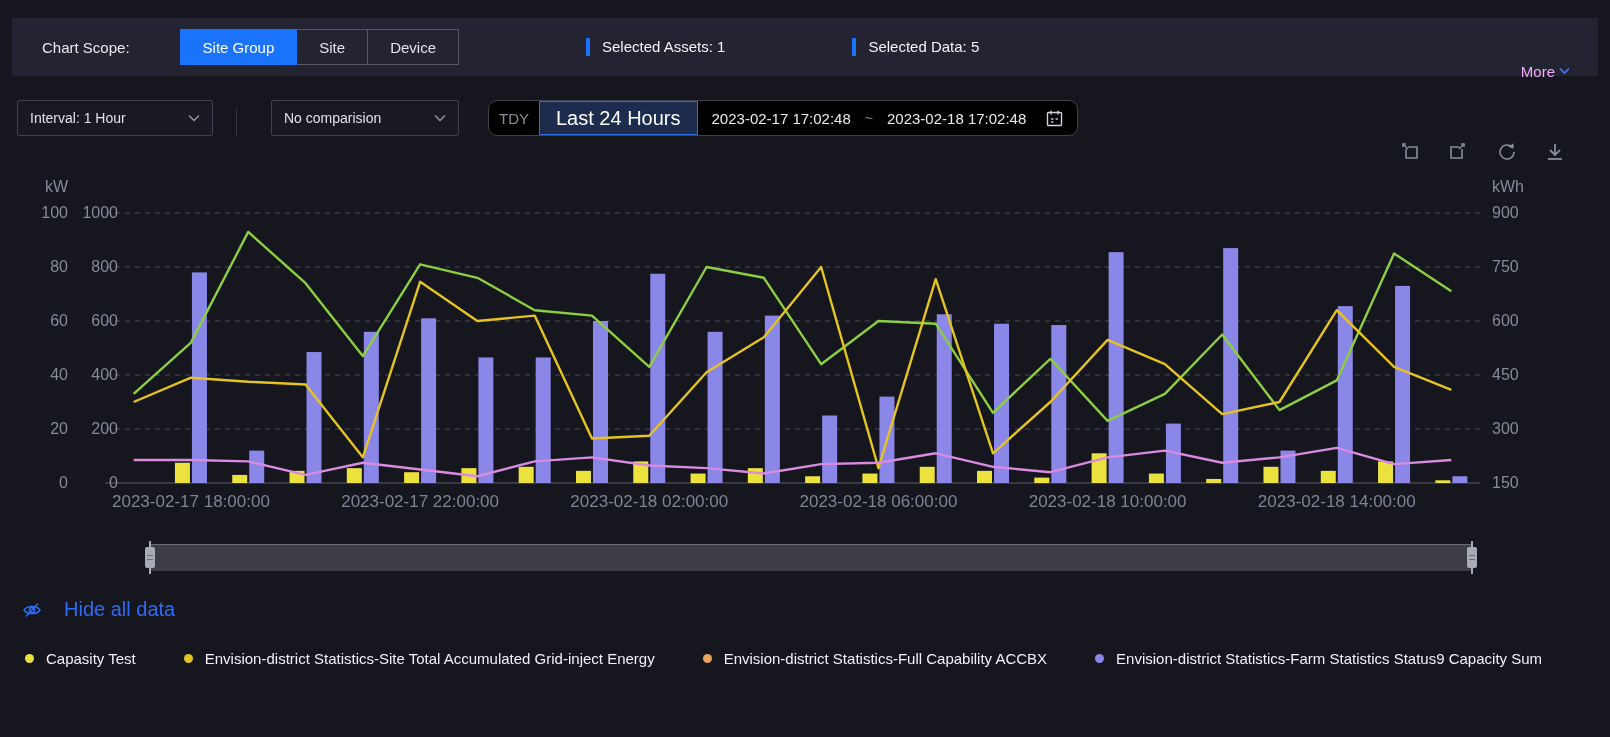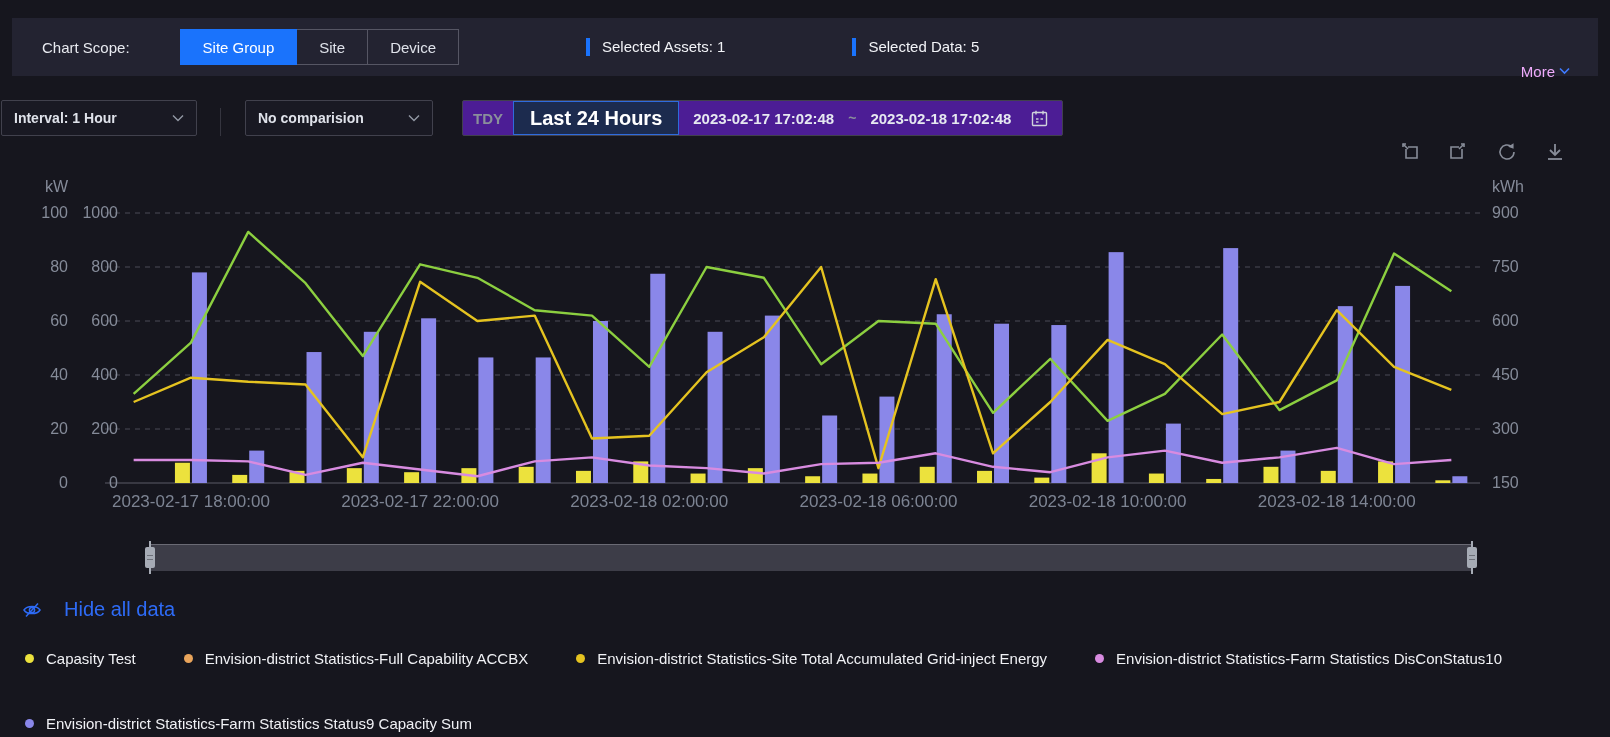--- a/index.html
+++ b/index.html
@@ -11,27 +11,27 @@
   .seg{display:flex;margin-left:18px;height:36px;}
   .seg-btn{display:flex;align-items:center;justify-content:center;padding:0 22px;font-size:15px;color:#dfe2ea;background:transparent;border:1px solid #565664;border-left:none;cursor:pointer;}
   .seg-btn.first{border-left:1px solid #565664;}
   .seg-btn.active{background:#1a73fc;border:1px solid #1a73fc;color:#fff;}
   .sel-block{display:flex;align-items:flex-start;margin-left:95px;}
   .sel-tick{width:4px;height:18px;background:#1a73fc;margin-right:12px;}
   .sel-text{font-size:15px;color:#f2f3f7;}
   .more-link{margin-left:auto;margin-right:28px;font-size:15px;color:#f0abfc;display:flex;align-items:center;gap:4px;cursor:pointer;margin-top:48px;}
 
   
-  .controls{position:absolute;left:1px;top:100px;height:36px;display:flex;align-items:flex-end;font-weight:bold;}
+  .controls{position:absolute;left:17px;top:100px;height:36px;display:flex;align-items:flex-end;}
   .dd{height:34px;border:1px solid #41414d;border-radius:2px;background:#191923;display:flex;align-items:center;justify-content:space-between;padding:0 12px;font-size:14px;color:#dfe2ea;cursor:pointer;}
   .dd1{width:170px;}
-  .dd2{width:162px;margin-left:24px;gap:17px;}
+  .dd2{width:162px;margin-left:34px;gap:17px;}
   .vdiv{width:1px;height:28px;background:#35353f;margin-left:23px;}
   .chev{color:#9298a4;font-size:12px;}
-  .datebox{margin-left:29px;height:34px;border:1px solid #41414d;border-radius:2px;display:flex;align-items:center;background:#4c1d95;}
+  .datebox{margin-left:29px;height:34px;border:1px solid #41414d;border-radius:9px;display:flex;align-items:center;background:#000000;}
   .tdy{width:50px;text-align:center;font-size:15px;color:#8a8f9b;cursor:pointer;}
   .last24{height:34px;box-sizing:border-box;border:1px solid #2e6bdd;background:#1c2b4e;color:#fff;font-size:20px;display:flex;align-items:center;padding:0 16px;cursor:pointer;}
   .dateval{font-size:15px;color:#e6e9f0;padding:0 14px;cursor:pointer;}
   .tilde{color:#8a8f9b;font-size:14px;}
   .calbtn{padding:0 14px 0 6px;display:flex;align-items:center;cursor:pointer;}
 
   
   .tools{position:absolute;top:141px;right:44px;display:flex;gap:26px;}
   .tool{width:22px;height:22px;cursor:pointer;}
 
@@ -238,30 +238,26 @@
     </svg>
     <span>Hide all data</span>
   </div>
 
   <div class="legend" id="legend">
       <div class="lg-item">
         <span class="lg-dot" style="background: rgb(236, 226, 61);"></span>
         <span>Capasity Test</span>
       </div>
       <div class="lg-item">
+        <span class="lg-dot" style="background: rgb(229, 195, 32);"></span>
+        <span>Envision-district Statistics-Site Total Accumulated Grid-inject Energy</span>
+      </div>
+      <div class="lg-item">
         <span class="lg-dot" style="background: rgb(233, 164, 91);"></span>
         <span>Envision-district Statistics-Full Capability ACCBX</span>
       </div>
       <div class="lg-item">
-        <span class="lg-dot" style="background: rgb(229, 195, 32);"></span>
-        <span>Envision-district Statistics-Site Total Accumulated Grid-inject Energy</span>
-      </div>
-      <div class="lg-item">
-        <span class="lg-dot" style="background: rgb(216, 139, 224);"></span>
-        <span>Envision-district Statistics-Farm Statistics DisConStatus10</span>
-      </div>
-      <div class="lg-item">
         <span class="lg-dot" style="background: rgb(138, 135, 233);"></span>
         <span>Envision-district Statistics-Farm Statistics Status9 Capacity Sum</span>
       </div>
     </div>
 
 </div>
 
 </body></html>

